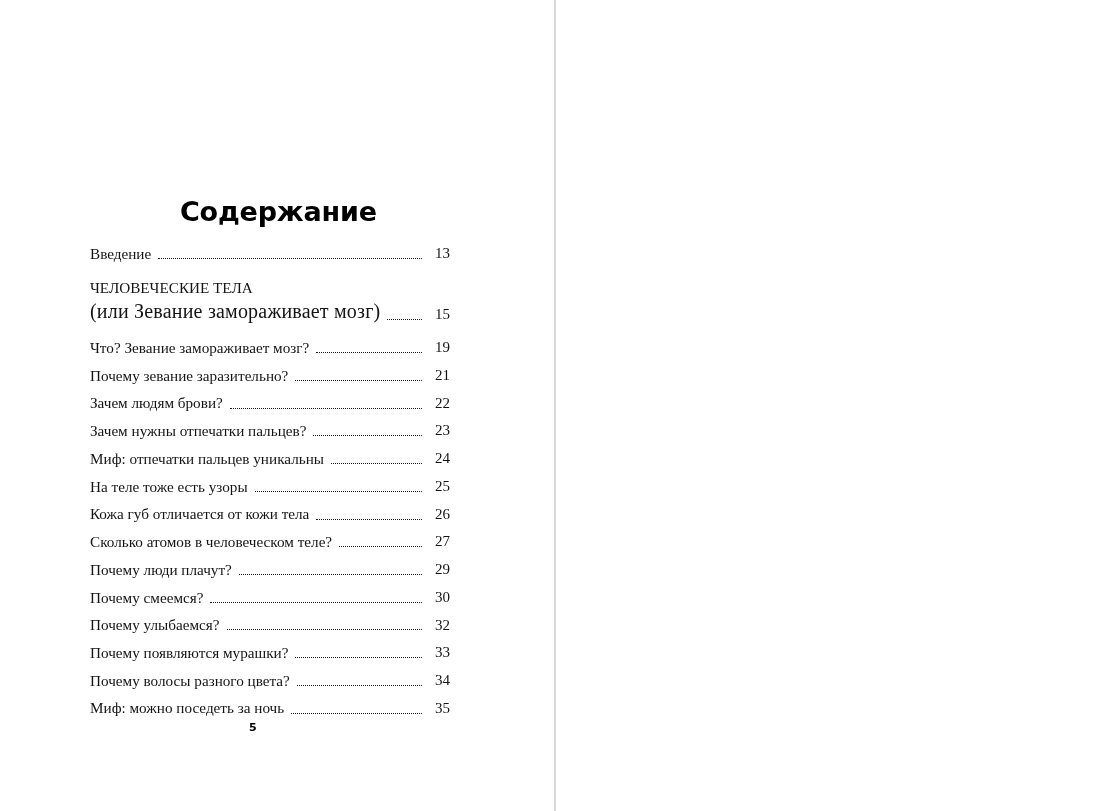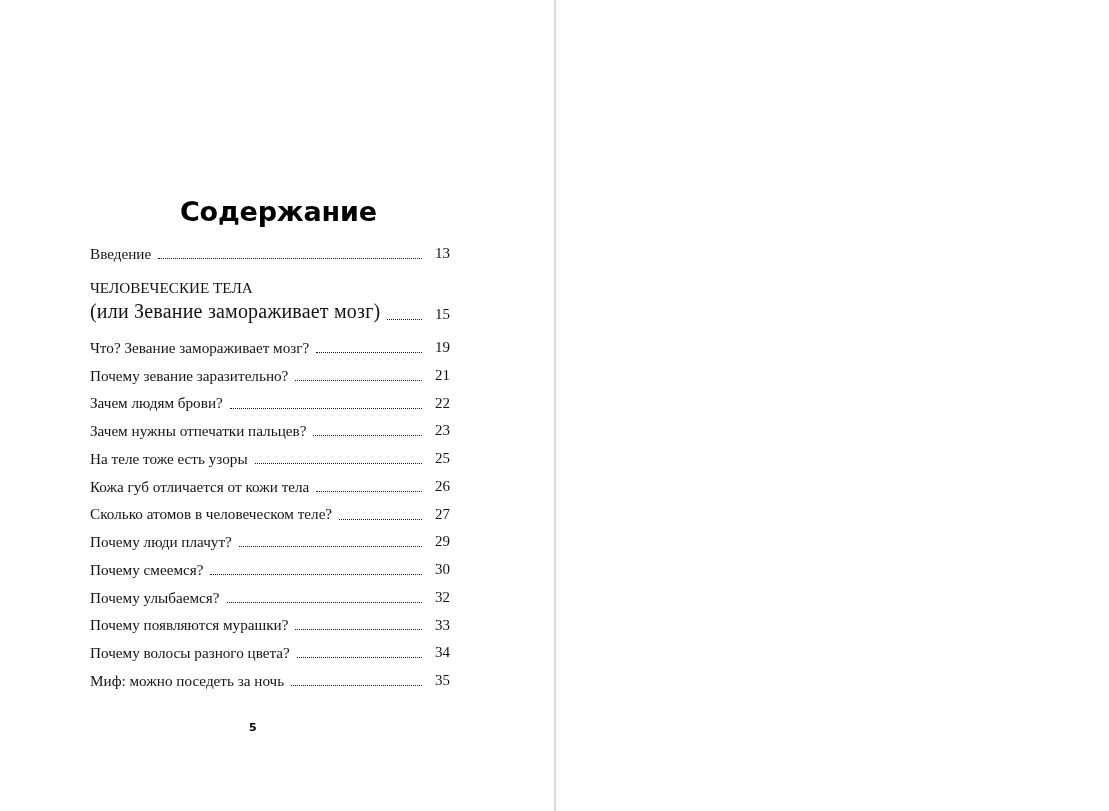--- a/index.html
+++ b/index.html
@@ -150,20 +150,25 @@
           <span class="txt">Зачем людям брови?</span>
           <span class="leader"></span>
           <span class="pg">22</span>
         </div>
         <div class="entry">
           <span class="txt">Зачем нужны отпечатки пальцев?</span>
           <span class="leader"></span>
           <span class="pg">23</span>
         </div>
         <div class="entry">
+          <span class="txt">Миф: отпечатки пальцев уникальны</span>
+          <span class="leader"></span>
+          <span class="pg">24</span>
+        </div>
+        <div class="entry">
           <span class="txt">На теле тоже есть узоры</span>
           <span class="leader"></span>
           <span class="pg">25</span>
         </div>
         <div class="entry">
           <span class="txt">Кожа губ отличается от кожи тела</span>
           <span class="leader"></span>
           <span class="pg">26</span>
         </div>
         <div class="entry">

